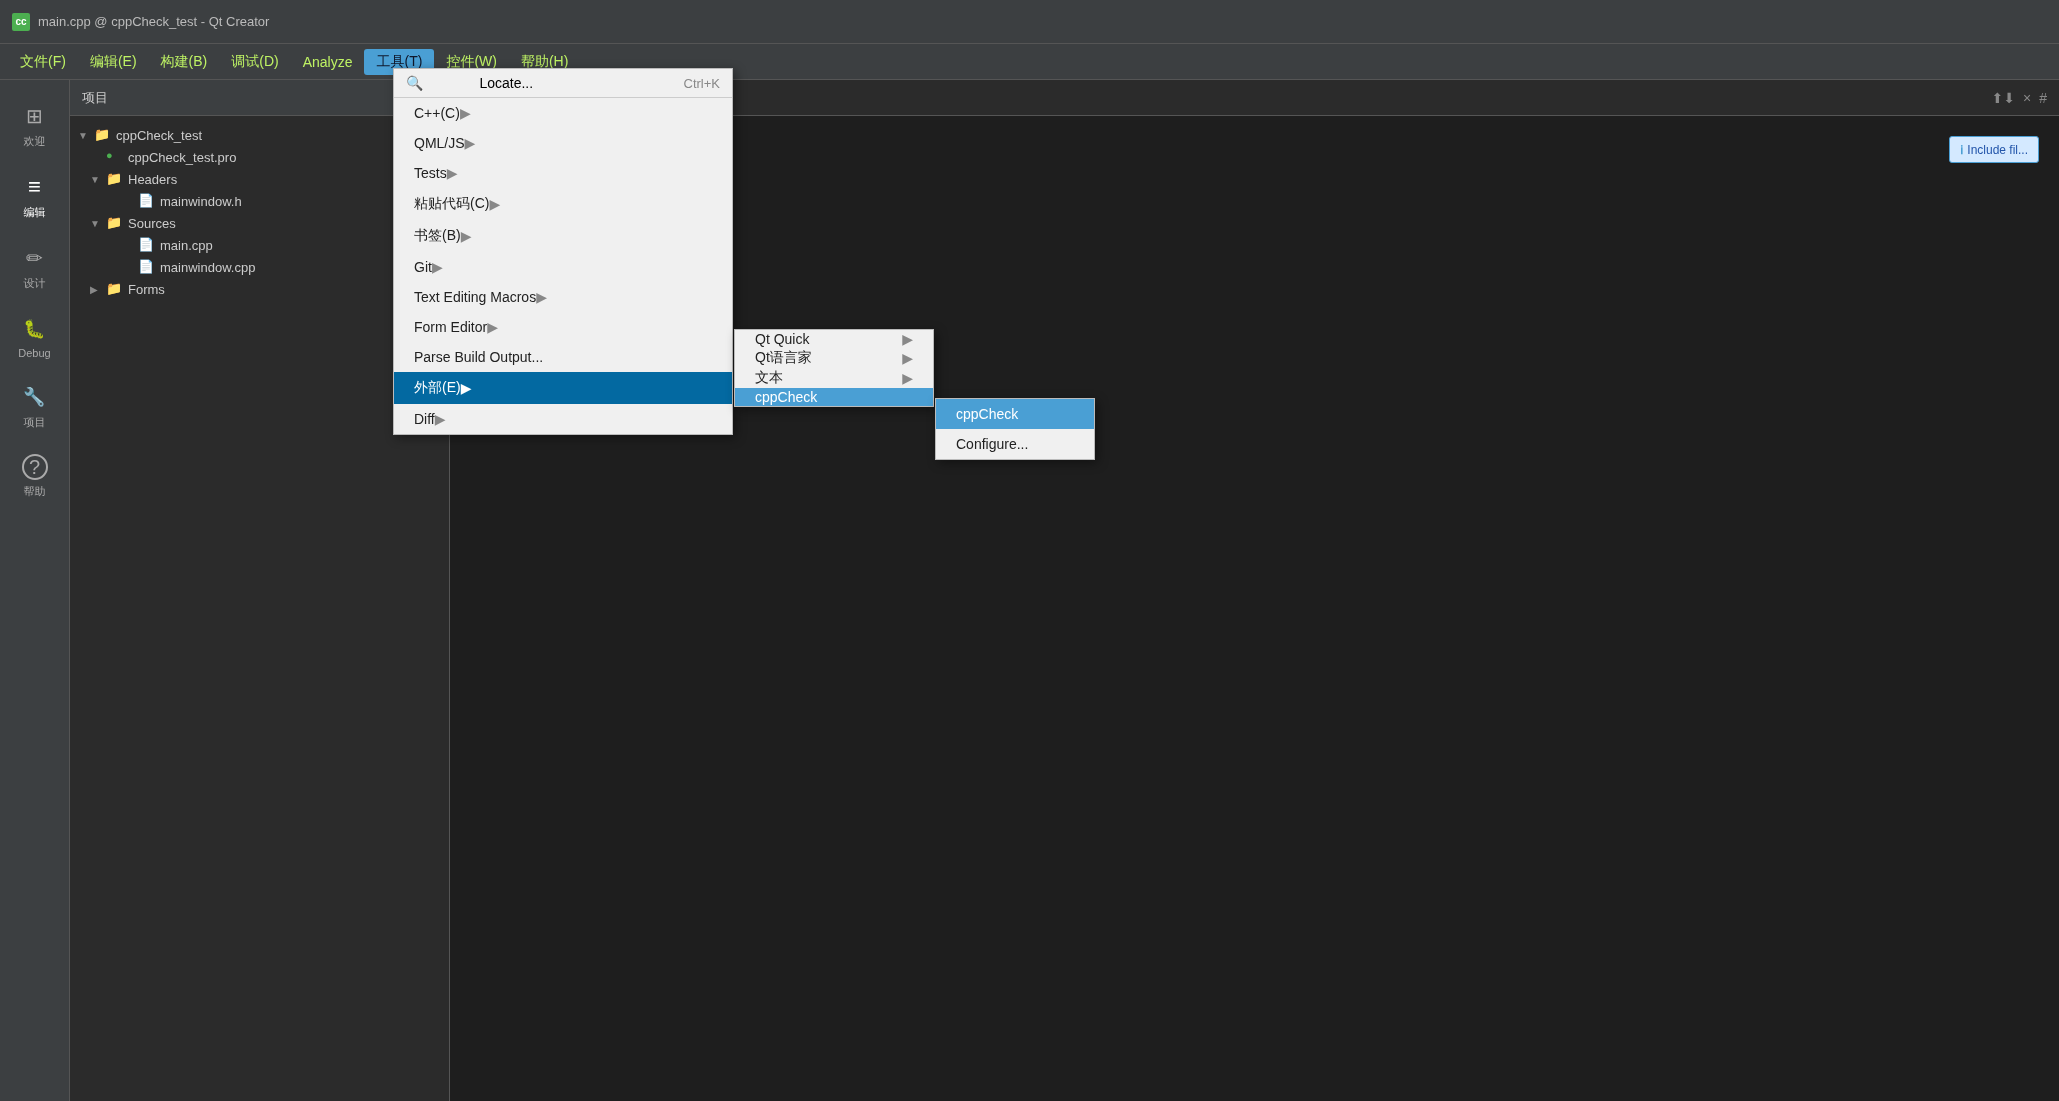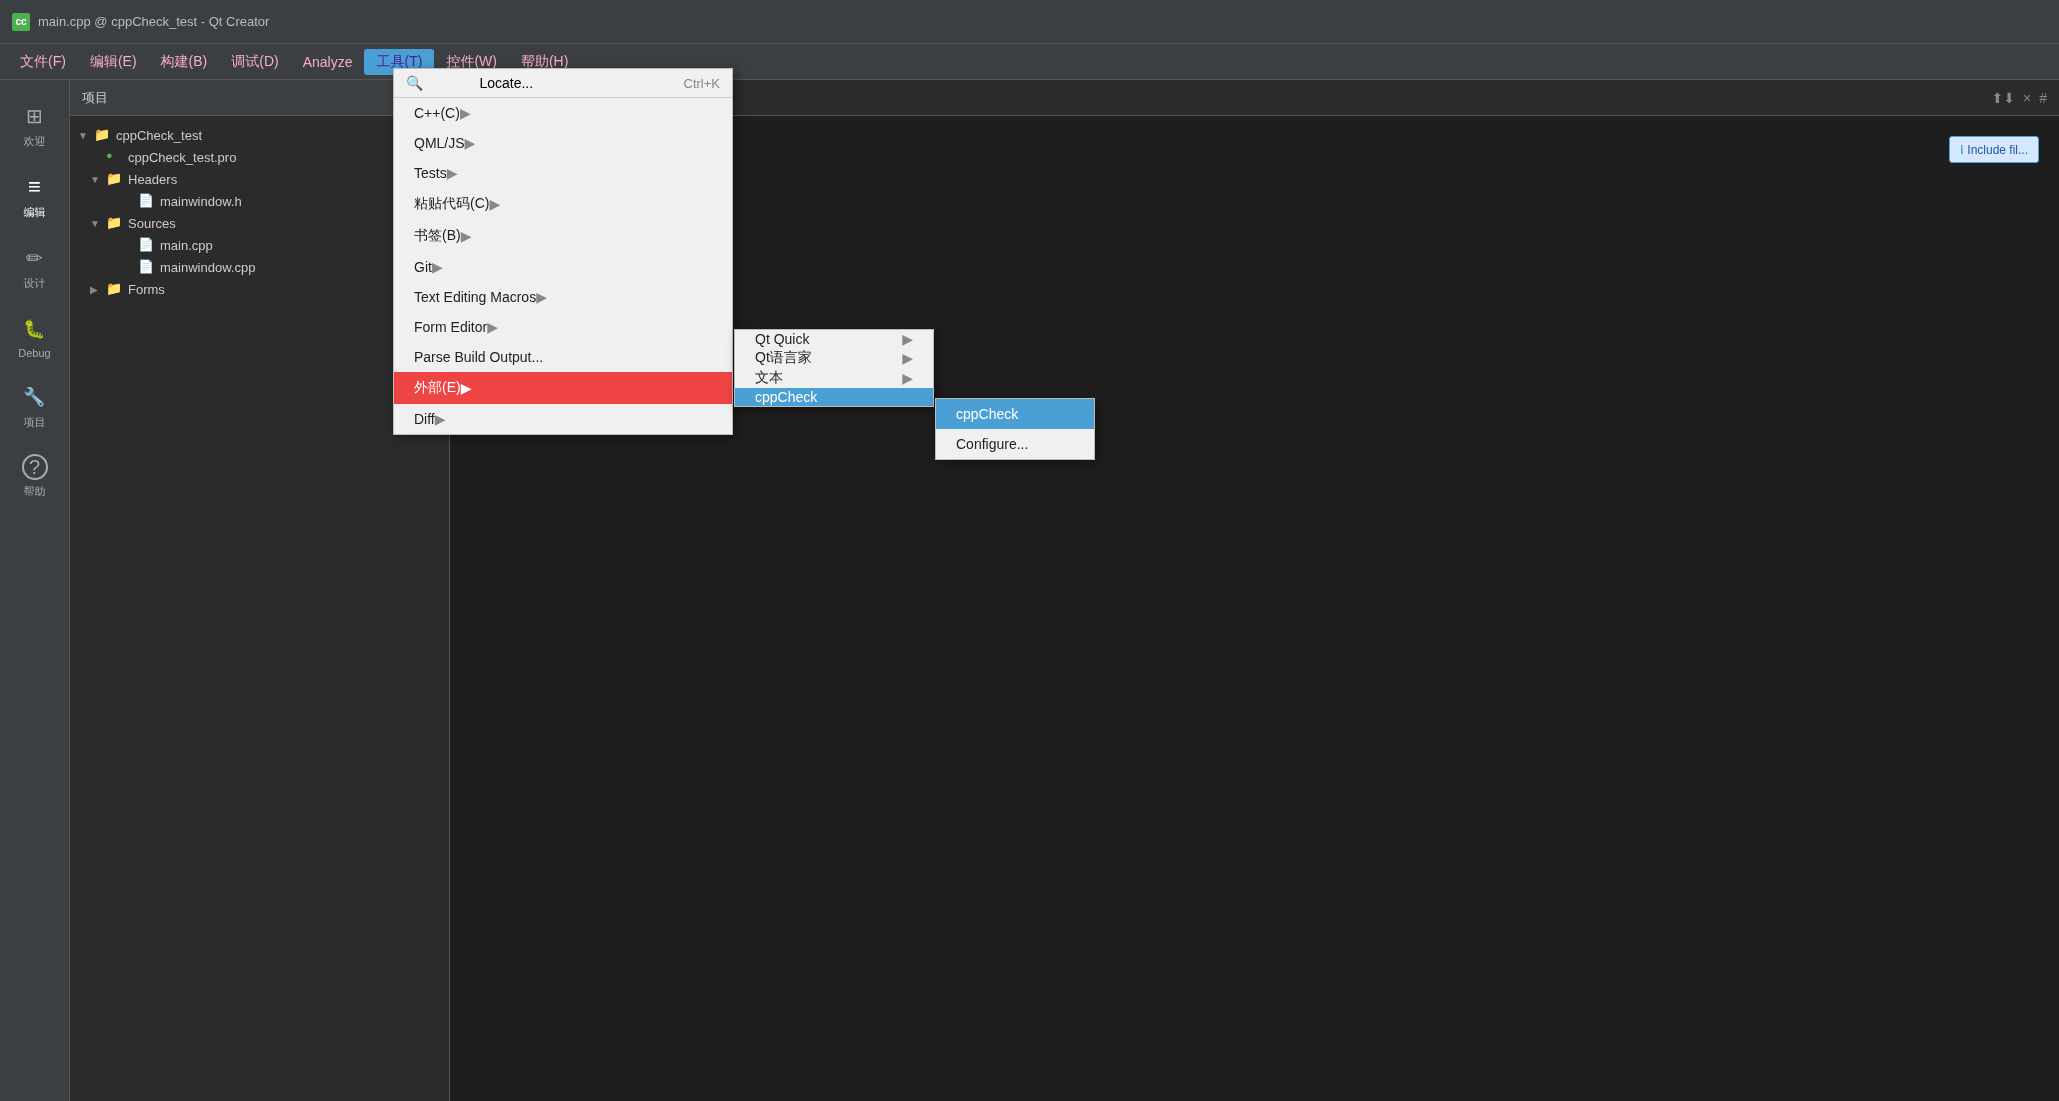--- a/index.html
+++ b/index.html
@@ -42,28 +42,28 @@
     .menu-bar {
       height: 36px;
       background: #3c3f41;
       display: flex;
       align-items: center;
       padding: 0 8px;
       border-bottom: 1px solid #555;
     }
     .menu-item {
       padding: 4px 12px;
-      color: #f9a8d4;
+      color: #bef264;
       cursor: pointer;
       font-size: 14px;
       border-radius: 3px;
     }
     .menu-item:hover, .menu-item.active {
       background: #4a9fd4;
-      color: #4c1d95;
+      color: #0f172a;
     }
     .menu-item.active {
       background: #4a9fd4;
     }
 
     
     .main-layout {
       display: flex;
       height: calc(100% - 68px);
     }
@@ -227,21 +227,21 @@
     .dropdown-item {
       display: flex;
       align-items: center;
       padding: 7px 20px;
       font-size: 14px;
       color: #222;
       cursor: pointer;
       position: relative;
       justify-content: flex-start;
     }
-    .dropdown-item.highlighted { background: #ef4444; color: white; }
+    .dropdown-item.highlighted { background: #0369a1; color: white; }
     .dropdown-item .submenu-arrow { color: #888; }
     .dropdown-item.highlighted .submenu-arrow { color: #fff; }
     .dropdown-search {
       display: flex;
       align-items: center;
       padding: 6px 12px;
       gap: 8px;
       border-bottom: 1px solid #ccc;
     }
     .dropdown-search input {

